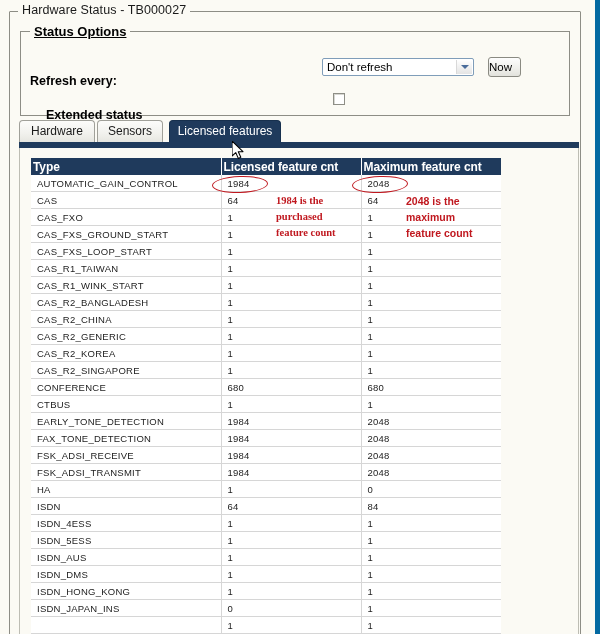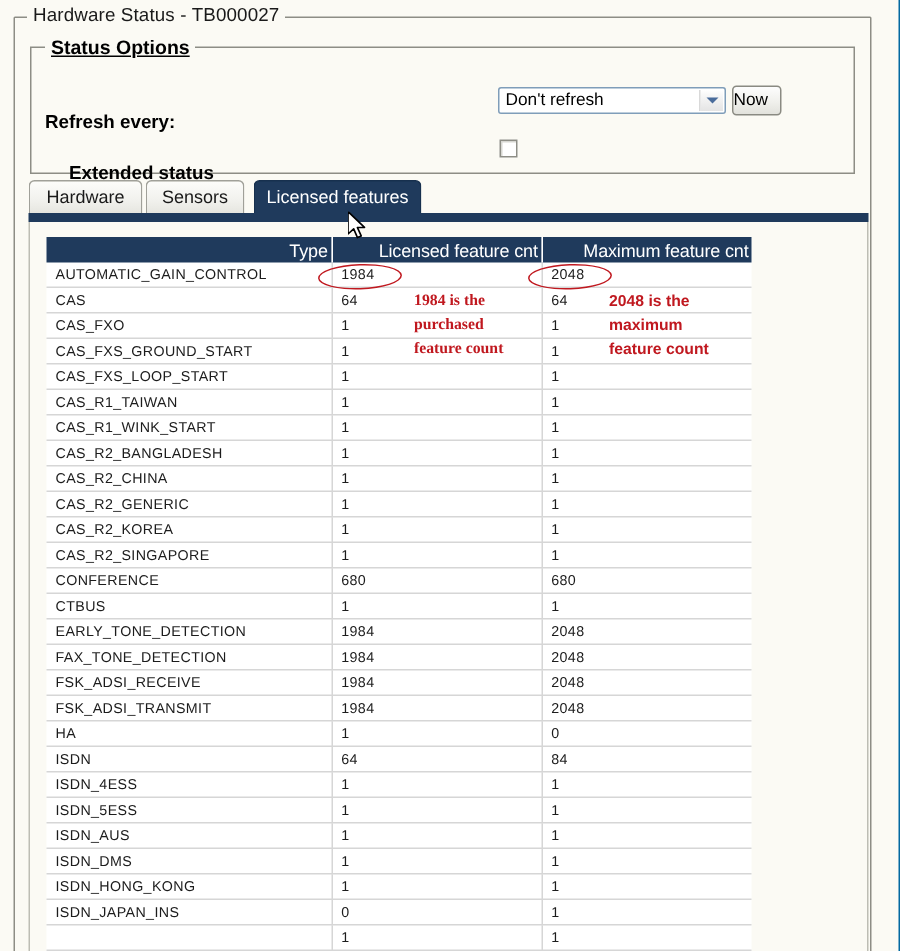--- a/index.html
+++ b/index.html
@@ -17,21 +17,21 @@
     position: relative;
   }
 
   
   #page {
     position: absolute;
     left: 0; top: 0;
     width: 600px; height: 634px;
     background: #fbfaf4;
     box-sizing: border-box;
-    border-right: 1px solid #0369a1;
+    border-right: 5px solid #0369a1;
     overflow: hidden;
   }
 
   
   .outer-fieldset {
     position: absolute;
     left: 9px; top: 11px;
     width: 572px;
     height: 700px;
     border: 1px solid #8d8d85;
@@ -79,21 +79,21 @@
     color: #000;
     white-space: nowrap;
     margin-top: 16px;
   }
   #label-refresh { left: 30px; top: 58px; }
   #label-extended { left: 30px; top: 92px; padding-left: 16px; }
 
   
   .sel-wrap {
     position: absolute;
-    left: 332px; top: 58px;
+    left: 322px; top: 58px;
     width: 152px; height: 18px;
     border: 1px solid #7f9db9;
     background: #ffffff;
     box-sizing: border-box;
     border-radius: 2px;
     cursor: default;
   }
   .sel-text {
     position: absolute;
     left: 4px; top: 2px;
@@ -210,24 +210,24 @@
   table.lic {
     border-collapse: collapse;
     width: 470px;
     table-layout: fixed;
     background: #ffffff;
   }
   table.lic th {
     background: #1f3a5c;
     color: #ffffff;
     font-size: 12px;
-    font-weight: normal;
+    font-weight: bold;
     height: 17px;
     padding: 0 2px;
-    text-align: right;
+    text-align: left;
     border-right: 1px solid #ffffff;
     white-space: nowrap;
     letter-spacing: -0.1px;
   }
   table.lic th:last-child { border-right: none; }
   table.lic td {
     font-size: 9.5px;
     height: 16px;
     padding: 0 0 0 6px;
     color: #1c1c1c;

